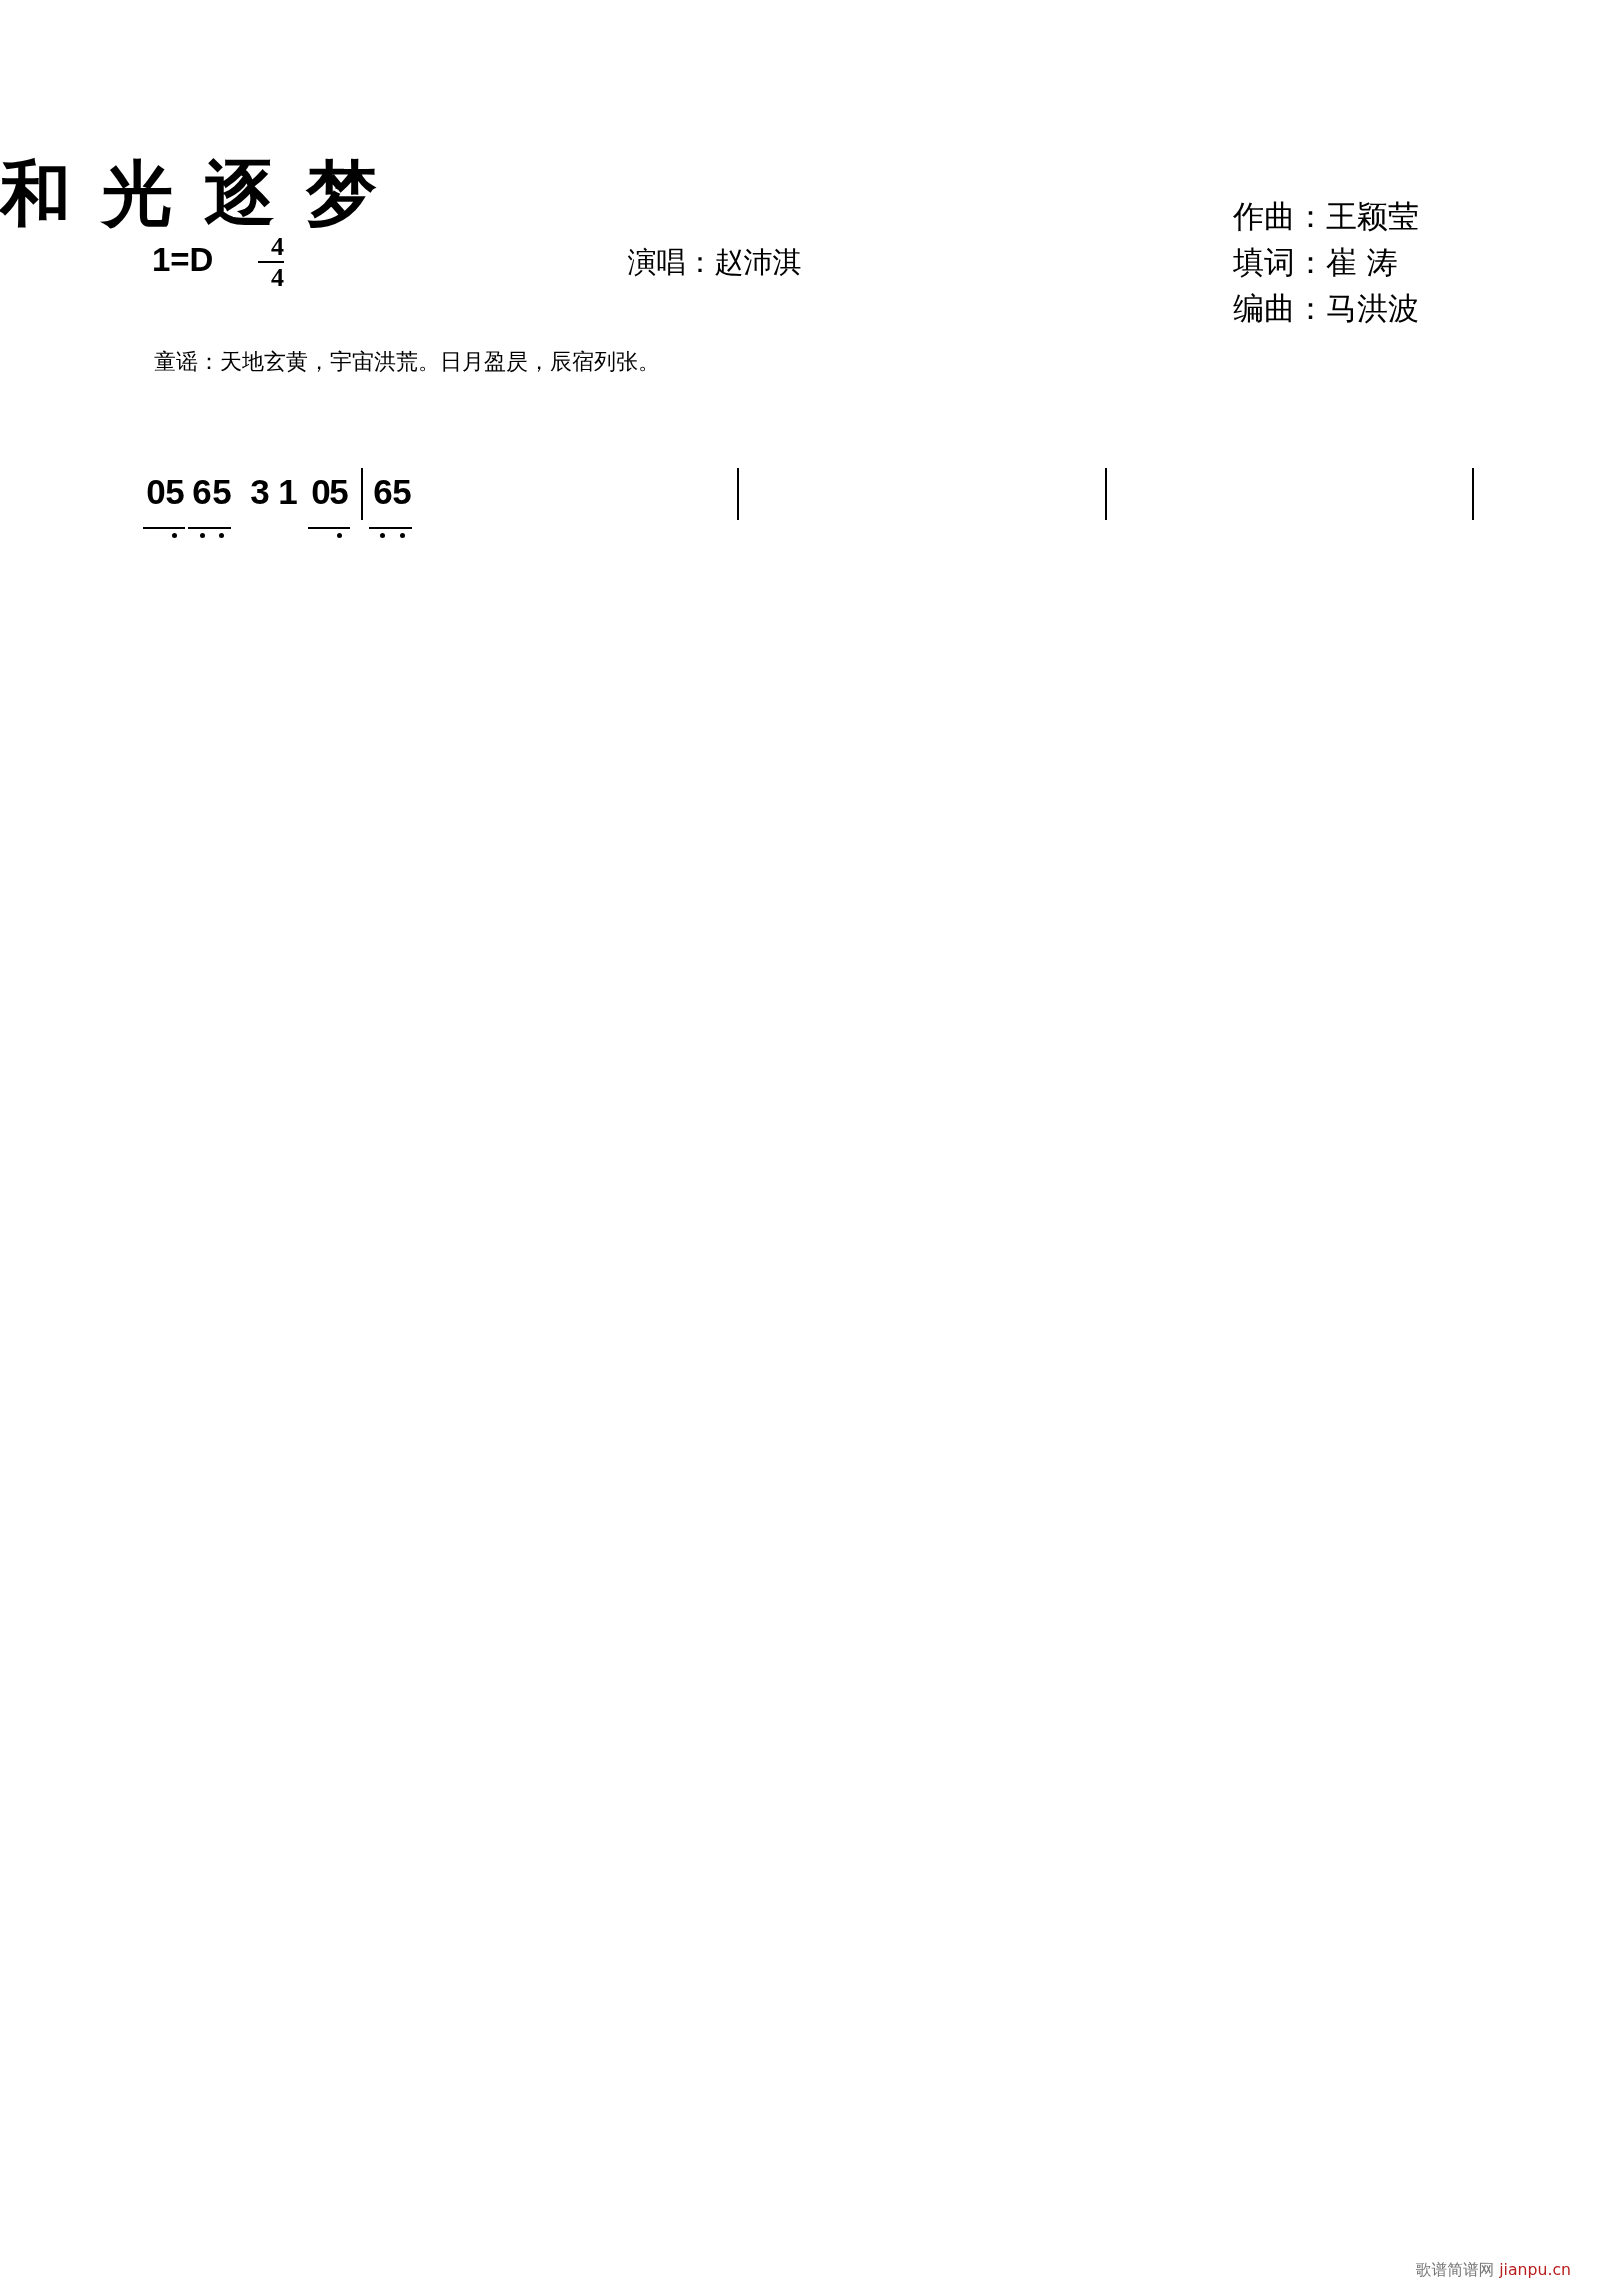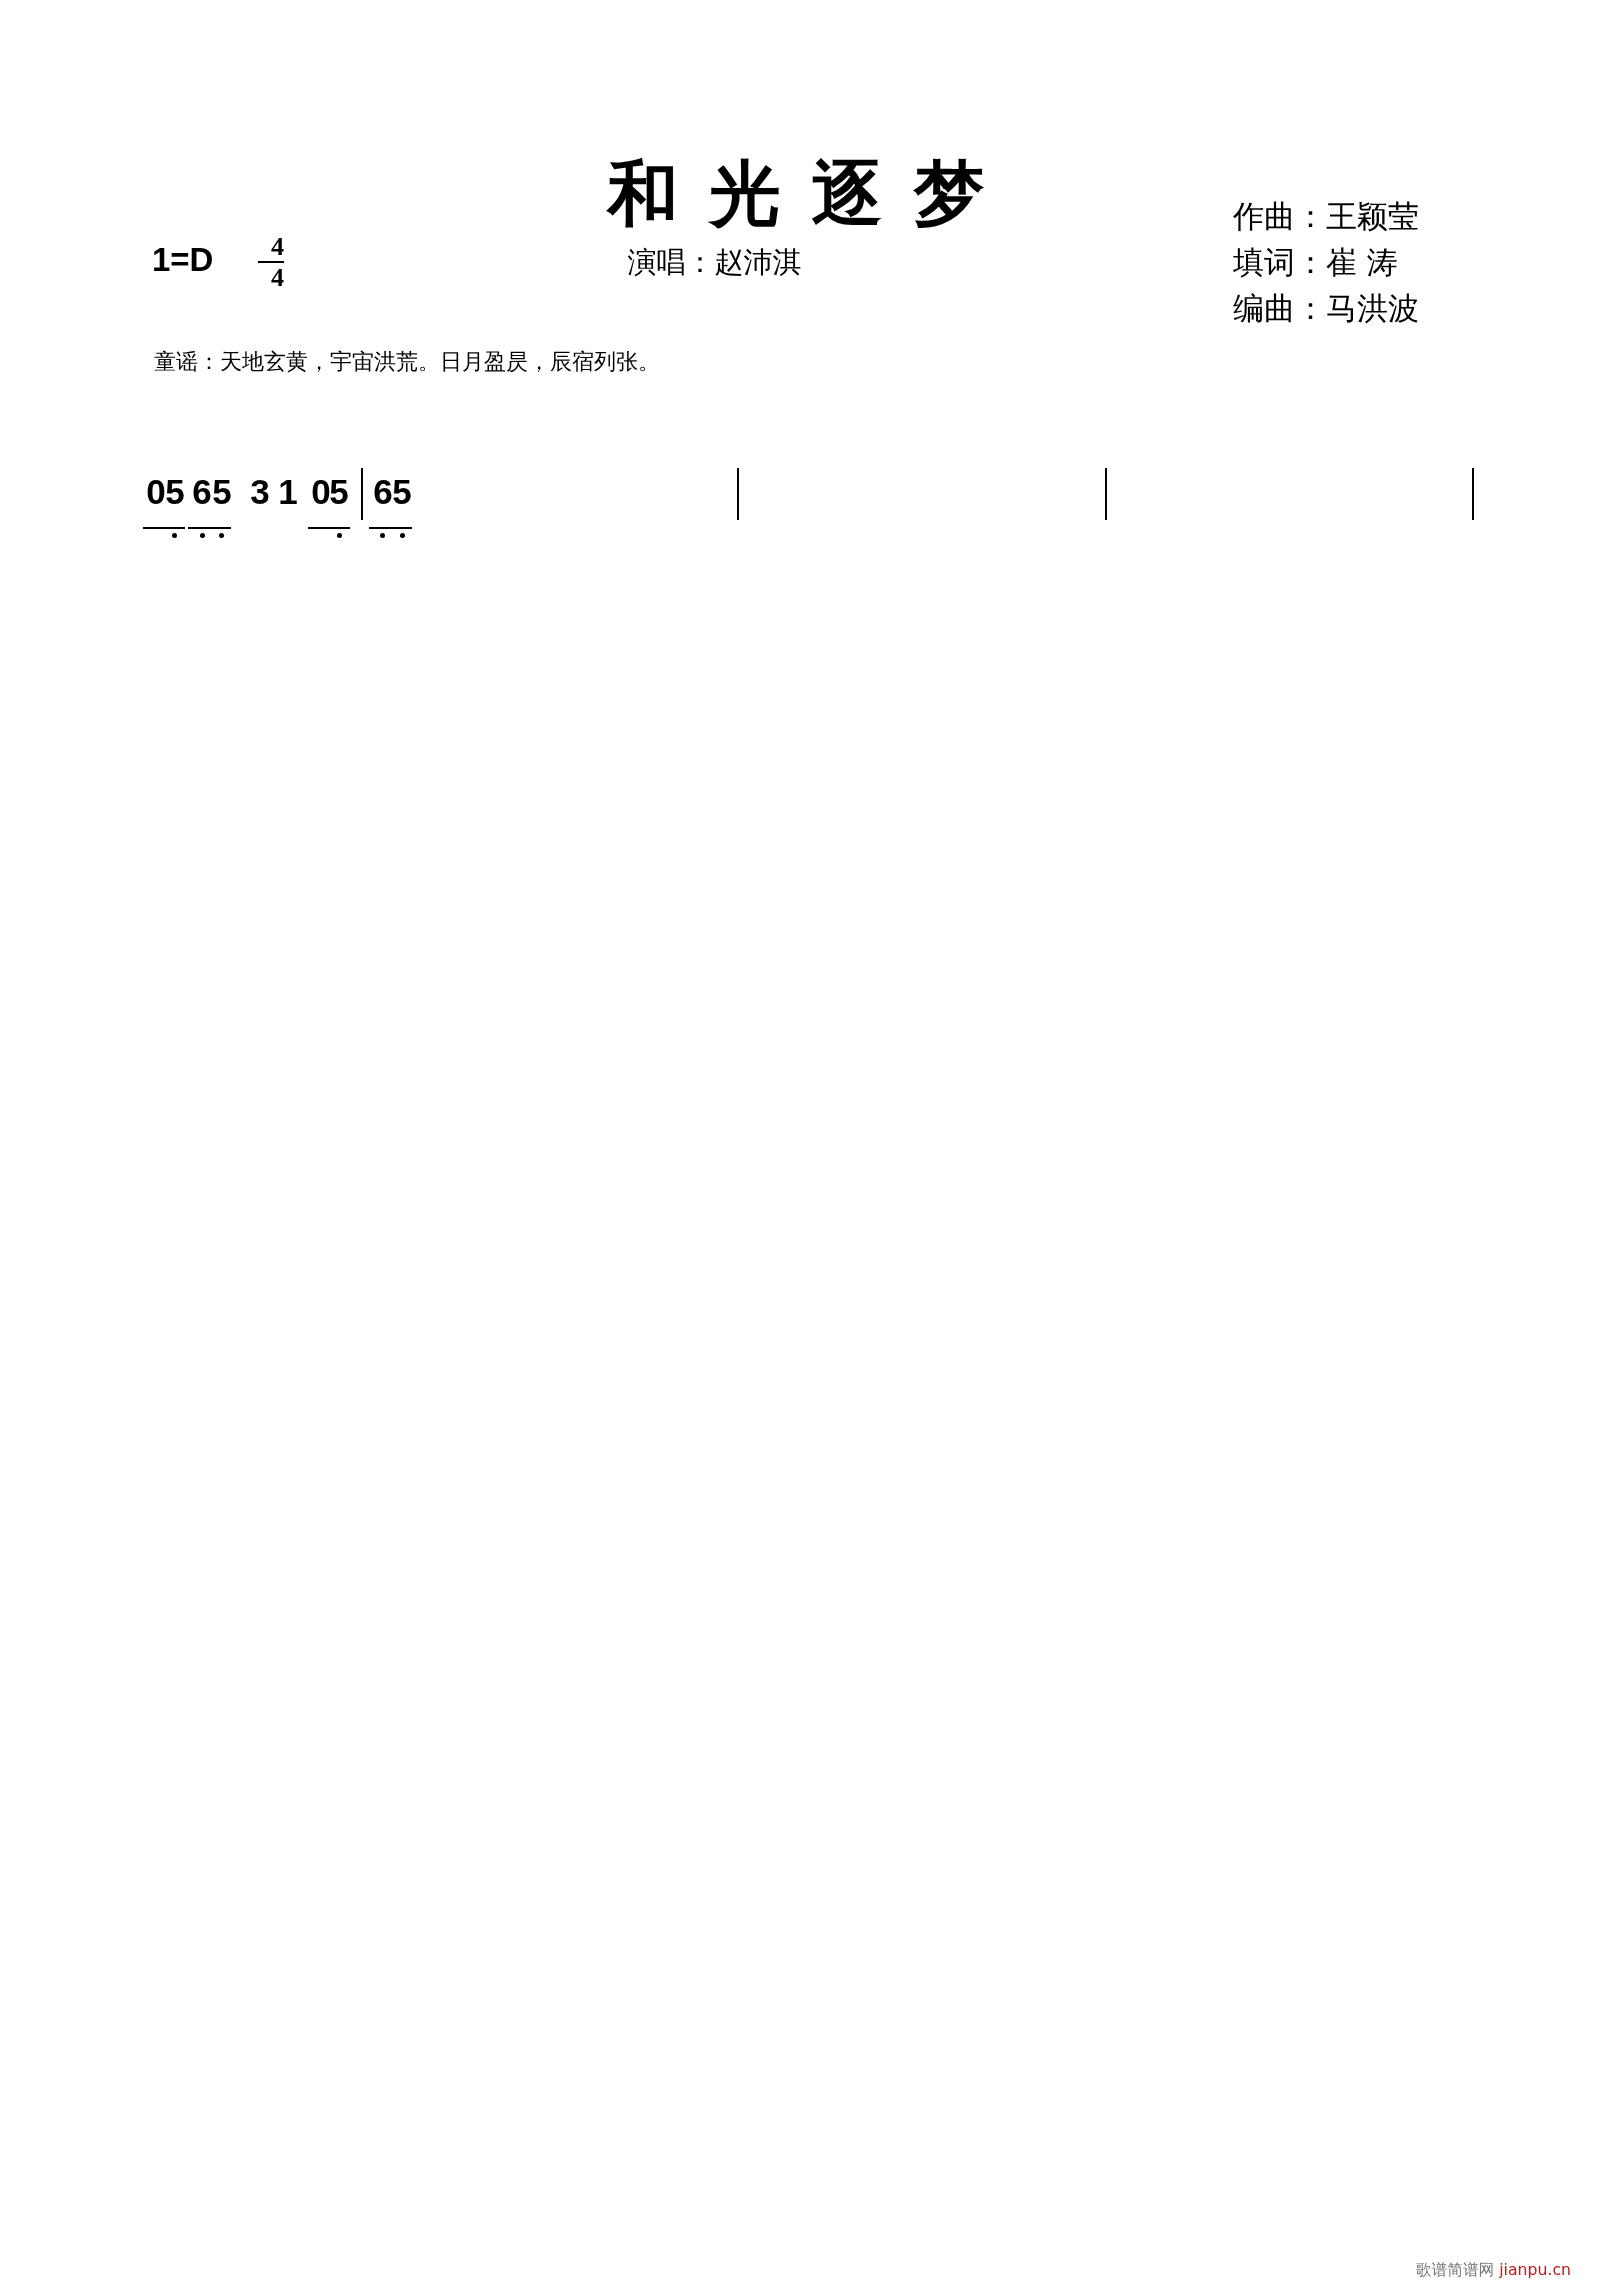--- a/index.html
+++ b/index.html
@@ -1,19 +1,19 @@
 <!DOCTYPE html>
 <html style="font-size:10.5px"><head>
 <meta charset="utf-8">
 <style>
   html,body{margin:0;padding:0;background:#fff;}
   body{width:1623px;height:2295px;position:relative;overflow:hidden;
        font-family:"DejaVu Serif","Liberation Serif",serif;color:#000;}
   .abs{position:absolute;}
-  .title{left:0;width:1623px;top:147px;text-align:center;font-size:71px;font-weight:bold;letter-spacing:31px;font-family:"DejaVu Serif",serif;}
+  .title{left:0;width:1623px;top:147px;font-size:71px;font-weight:bold;letter-spacing:31px;font-family:"DejaVu Serif",serif;}
   .key{left:152px;top:241px;font-size:33px;font-weight:bold;font-family:"Liberation Sans",sans-serif;}
   .ts{position:absolute;left:258px;top:234px;width:26px;text-align:right;font-weight:bold;font-family:"Liberation Serif",serif;font-size:26px;line-height:26px;}
   .ts .bar{display:block;height:2px;background:#000;margin:1.3px 0;}
   .singer{left:0;width:1429px;top:243px;text-align:center;font-size:29px;font-family:"DejaVu Sans",sans-serif;}
   .credits{left:1233px;top:193px;font-size:31px;line-height:46px;font-family:"DejaVu Serif",serif;}
   .rhyme{left:154px;top:337px;font-size:22px;line-height:50px;font-family:"DejaVu Serif",serif;}
   .rhyme .l2{padding-left:116px;}
 
   .sys{position:absolute;left:0;width:1623px;}
   .n{position:absolute;font-family:"Liberation Sans",sans-serif;font-weight:bold;font-size:35px;line-height:39px;width:22px;text-align:center;}

